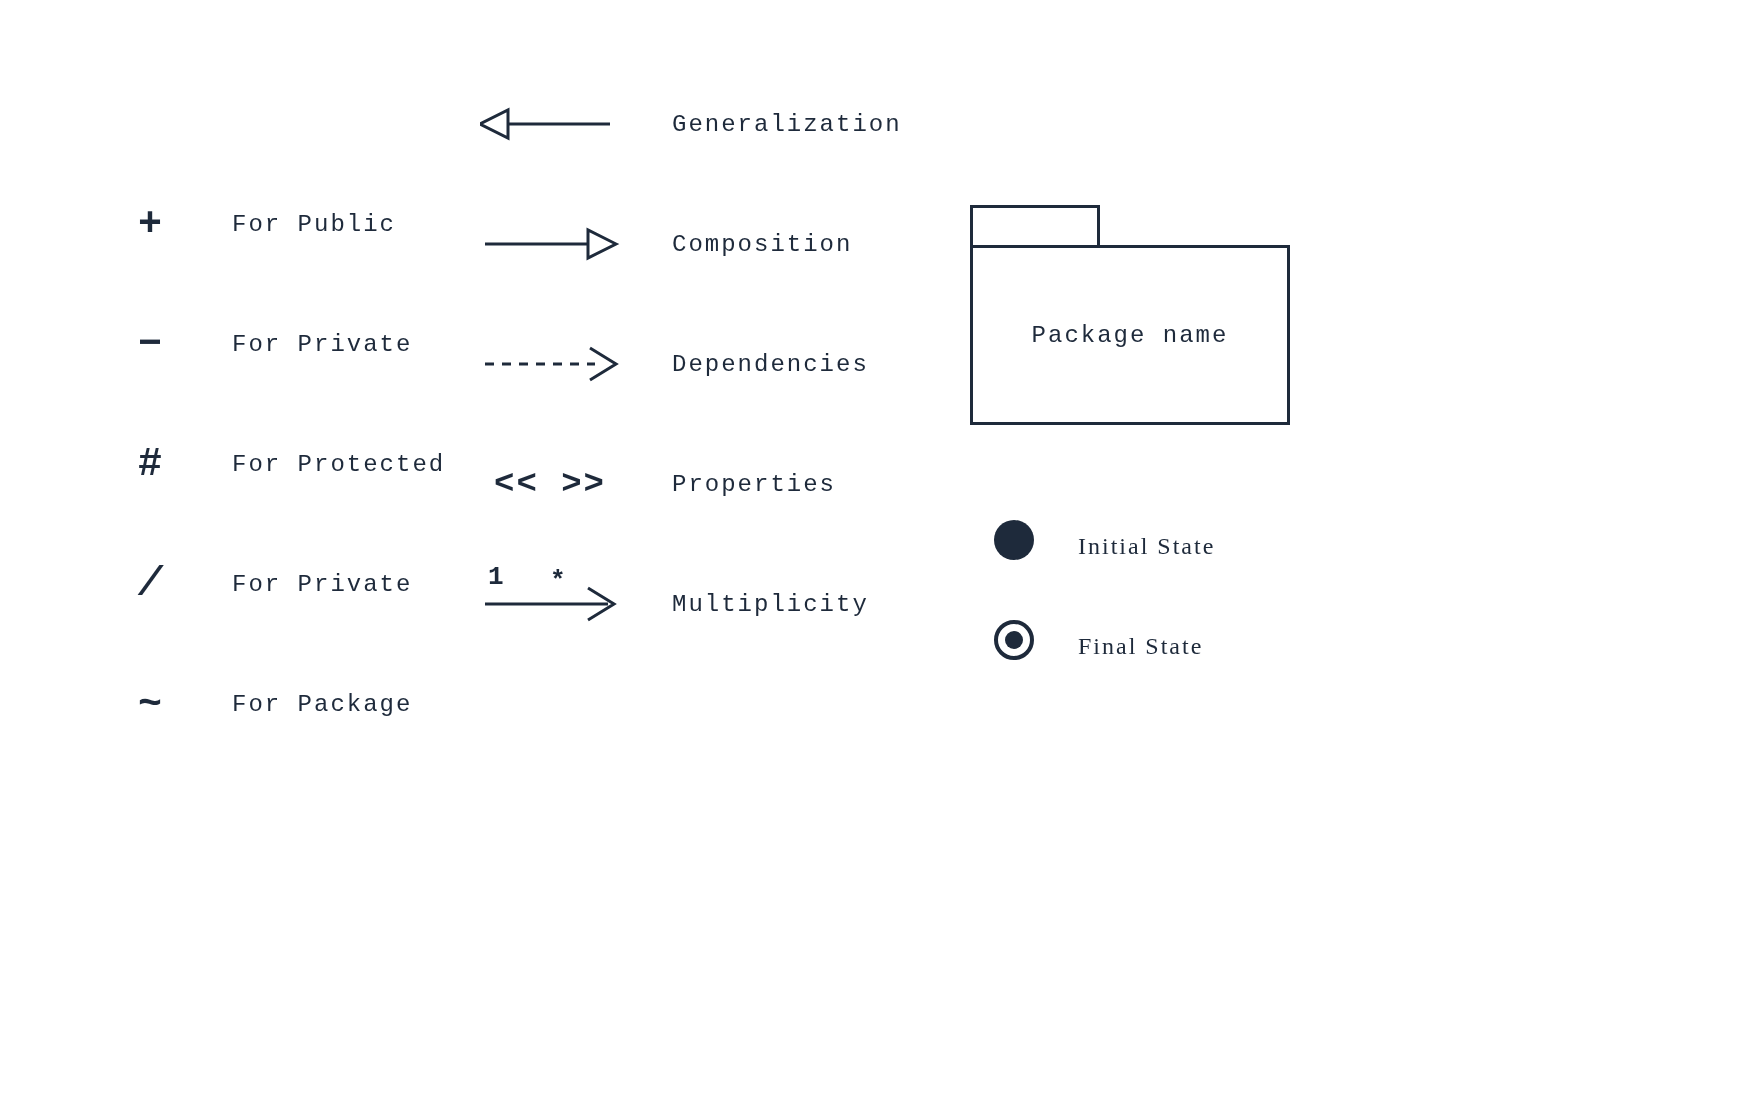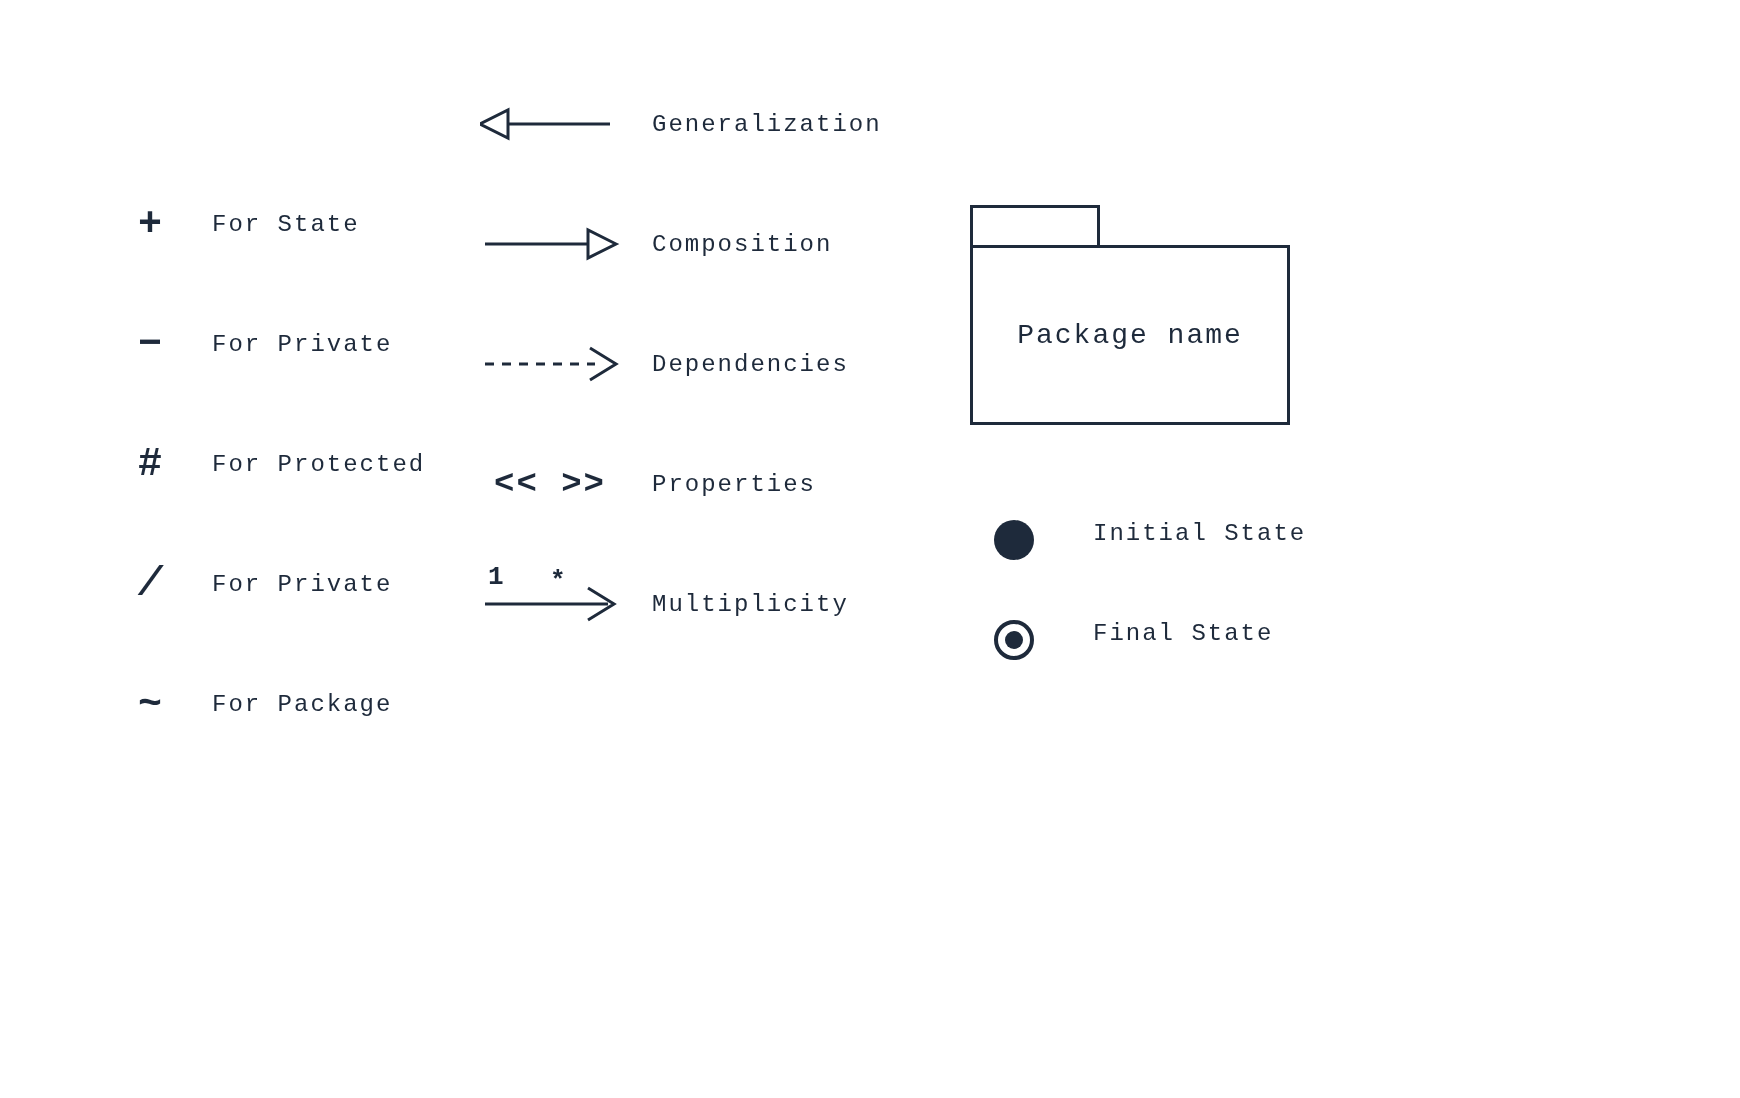--- a/index.html
+++ b/index.html
@@ -13,21 +13,21 @@
     font-family:"Courier New",ui-monospace,Menlo,Consolas,monospace;
     color:var(--ink);
     position:relative;
   }
   .col{
     position:absolute;
   }
   .row{
     display:flex;
     align-items:center;
-    gap:32px;
+    gap:52px;
     margin-bottom:72px;
     height:48px;
   }
   .sym{
     width:60px;
     text-align:center;
     font-size:40px;
     font-weight:600;
     letter-spacing:0;
   }
@@ -65,28 +65,29 @@
     box-sizing:border-box;
   }
   .pkg .body{
     width:320px;
     height:180px;
     border:3px solid var(--ink);
     box-sizing:border-box;
     display:flex;
     align-items:center;
     justify-content:center;
-    font-size:28px;
+    font-size:24px;
     letter-spacing:2px;
   }
   .state-row{
     display:flex;
-    align-items:flex-start;
-    gap:55px;
+    align-items:flex-end;
+    gap:40px;
     margin-bottom:60px;
+    font-family:Liberation Serif, serif;
   }
   .dot-slot{width:48px;display:flex;justify-content:center;}
   .dot-solid{
     width:40px;height:40px;border-radius:50%;
     background:var(--ink);
   }
   .dot-ring{
     width:40px;height:40px;border-radius:50%;
     box-sizing:border-box;
     border:4px solid var(--ink);
@@ -102,21 +103,21 @@
     font-size:26px;
     font-weight:600;
   }
 </style>
 </head>
 <body>
 
 <div class="col" style="left:120px; top:200px;">
   <div class="row">
     <div class="sym">+</div>
-    <div class="lbl">For State</div>
+    <div class="lbl">For Public</div>
   </div>
   <div class="row">
     <div class="sym">−</div>
     <div class="lbl">For Private</div>
   </div>
   <div class="row">
     <div class="sym">#</div>
     <div class="lbl">For Protected</div>
   </div>
   <div class="row">

